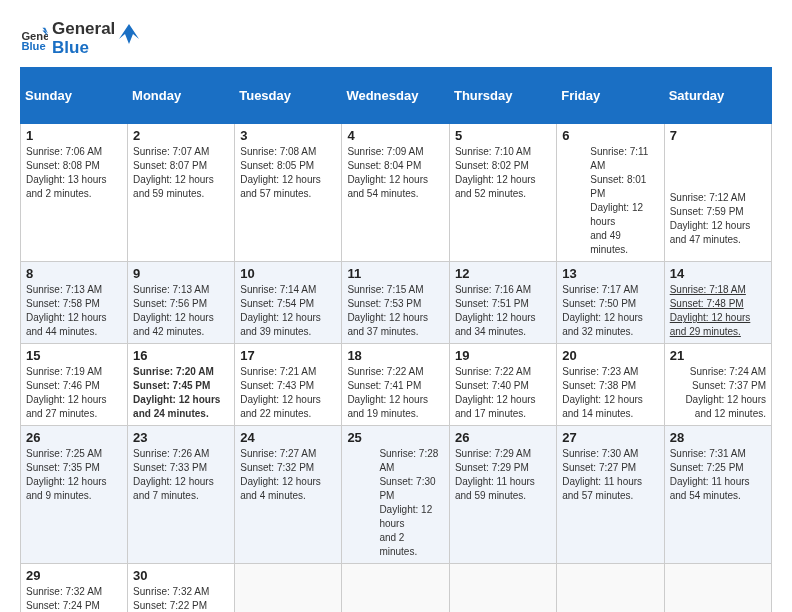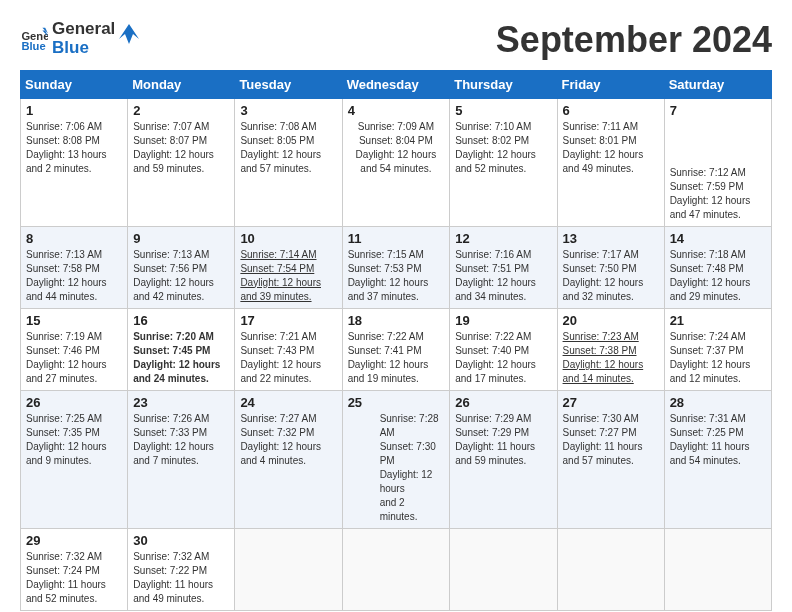--- a/index.html
+++ b/index.html
@@ -39,21 +39,21 @@
       color: #555;
     }
     .calendar {
       width: 100%;
       border-collapse: collapse;
       font-size: 11px;
     }
     .calendar th {
       background: #1a6fc4;
       color: #fff;
-      padding: 6px 4px;
+      padding: 20px 4px;
       text-align: left;
       font-size: 13px;
       font-weight: bold;
       border: 1px solid #1a6fc4;
     }
     .calendar td {
       vertical-align: top;
       padding: 4px 5px;
       border: 1px solid #ccc;
       width: 108px;
@@ -92,21 +92,20 @@
     </svg>
     <div style="display:flex;flex-direction:column;line-height:1.1;">
       <span style="font-size:17px;font-weight:bold;color:#333;">General</span>
       <span style="font-size:17px;font-weight:bold;color:#1a6fc4;">Blue</span>
     </div>
     <svg width="20" height="30" viewBox="0 0 20 30">
       <polygon points="10,0 20,15 14,10 10,20 6,10 0,15" fill="#1a6fc4"></polygon>
     </svg>
   </div>
   <div class="title-section">
-    <div class="month-title">September 2024</div>
   </div>
 </div>
 
 <table class="calendar">
   <thead>
     <tr>
     <th>Sunday</th>
         <th>Monday</th>
         <th>Tuesday</th>
         <th>Wednesday</th>
@@ -133,35 +132,35 @@
         </td>
         <td>
           <span class="day-number">3</span>
           <div class="day-info" style="white-space: pre-line;">Sunrise: 7:08 AM
 Sunset: 8:05 PM
 Daylight: 12 hours
 and 57 minutes.</div>
         </td>
         <td>
           <span class="day-number">4</span>
-          <div class="day-info" style="white-space: pre-line; text-align: center;">Sunrise: 7:09 AM
+          <div class="day-info" style="white-space: pre-line;">Sunrise: 7:09 AM
 Sunset: 8:04 PM
 Daylight: 12 hours
 and 54 minutes.</div>
         </td>
         <td>
           <span class="day-number">5</span>
           <div class="day-info" style="white-space: pre-line;">Sunrise: 7:10 AM
 Sunset: 8:02 PM
 Daylight: 12 hours
 and 52 minutes.</div>
         </td>
         <td>
           <span class="day-number">6</span>
-          <div class="day-info" style="white-space: pre-line;">Sunrise: 7:11 AM
+          <div class="day-info" style="white-space: pre-line; margin-left: 28px;">Sunrise: 7:11 AM
 Sunset: 8:01 PM
 Daylight: 12 hours
 and 49 minutes.</div>
         </td>
         <td>
           <span class="day-number">7</span>
           <div class="day-info" style="white-space: pre-line; margin-top: 48px;">Sunrise: 7:12 AM
 Sunset: 7:59 PM
 Daylight: 12 hours
 and 47 minutes.</div>
@@ -177,21 +176,21 @@
         </td>
         <td>
           <span class="day-number">9</span>
           <div class="day-info" style="white-space: pre-line;">Sunrise: 7:13 AM
 Sunset: 7:56 PM
 Daylight: 12 hours
 and 42 minutes.</div>
         </td>
         <td>
           <span class="day-number">10</span>
-          <div class="day-info" style="white-space: pre-line; text-decoration: underline;">Sunrise: 7:14 AM
+          <div class="day-info" style="white-space: pre-line;">Sunrise: 7:14 AM
 Sunset: 7:54 PM
 Daylight: 12 hours
 and 39 minutes.</div>
         </td>
         <td>
           <span class="day-number">11</span>
           <div class="day-info" style="white-space: pre-line;">Sunrise: 7:15 AM
 Sunset: 7:53 PM
 Daylight: 12 hours
 and 37 minutes.</div>
@@ -205,21 +204,21 @@
         </td>
         <td>
           <span class="day-number">13</span>
           <div class="day-info" style="white-space: pre-line;">Sunrise: 7:17 AM
 Sunset: 7:50 PM
 Daylight: 12 hours
 and 32 minutes.</div>
         </td>
         <td>
           <span class="day-number">14</span>
-          <div class="day-info" style="white-space: pre-line;">Sunrise: 7:18 AM
+          <div class="day-info" style="white-space: pre-line; text-decoration: underline;">Sunrise: 7:18 AM
 Sunset: 7:48 PM
 Daylight: 12 hours
 and 29 minutes.</div>
         </td>
       </tr>
       <tr>
         <td>
           <span class="day-number">15</span>
           <div class="day-info" style="white-space: pre-line;">Sunrise: 7:19 AM
 Sunset: 7:46 PM
@@ -249,28 +248,28 @@
         </td>
         <td>
           <span class="day-number">19</span>
           <div class="day-info" style="white-space: pre-line;">Sunrise: 7:22 AM
 Sunset: 7:40 PM
 Daylight: 12 hours
 and 17 minutes.</div>
         </td>
         <td>
           <span class="day-number">20</span>
-          <div class="day-info" style="white-space: pre-line; text-decoration: underline;">Sunrise: 7:23 AM
+          <div class="day-info" style="white-space: pre-line;">Sunrise: 7:23 AM
 Sunset: 7:38 PM
 Daylight: 12 hours
 and 14 minutes.</div>
         </td>
         <td>
           <span class="day-number">21</span>
-          <div class="day-info" style="white-space: pre-line;">Sunrise: 7:24 AM
+          <div class="day-info" style="white-space: pre-line; text-align: right;">Sunrise: 7:24 AM
 Sunset: 7:37 PM
 Daylight: 12 hours
 and 12 minutes.</div>
         </td>
       </tr>
       <tr>
         <td>
           <span class="day-number">26</span>
           <div class="day-info" style="white-space: pre-line;">Sunrise: 7:25 AM
 Sunset: 7:35 PM

